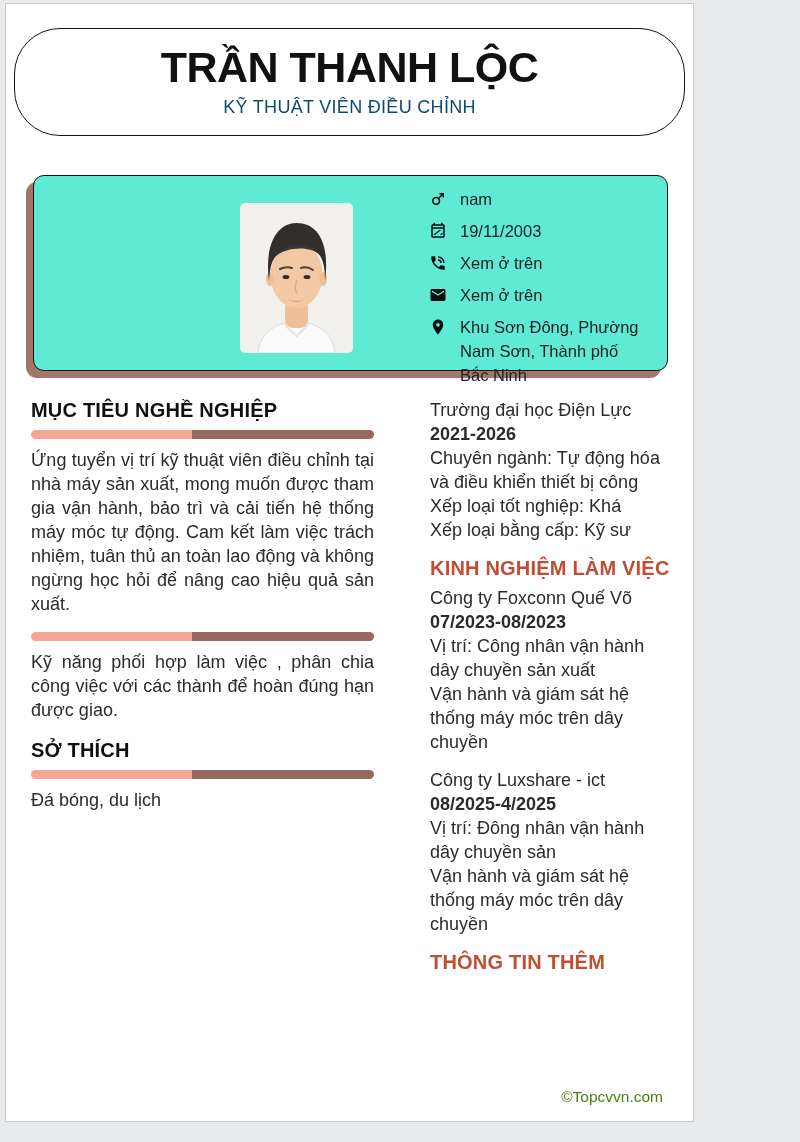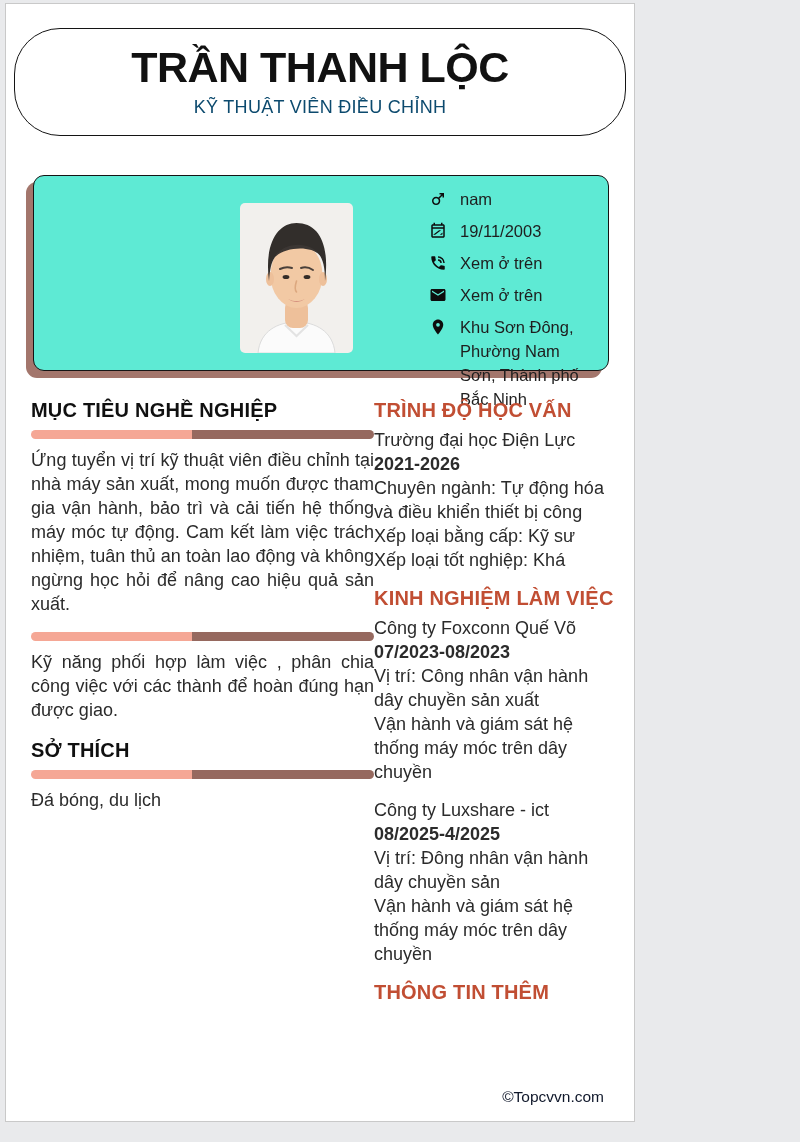--- a/index.html
+++ b/index.html
@@ -6,21 +6,21 @@
   html, body { margin: 0; padding: 0; }
   body {
     width: 800px; height: 1142px;
     background: #e9eaec;
     font-family: "Liberation Sans", "DejaVu Sans", sans-serif;
     color: #2b2b2b;
   }
   .page {
     position: relative;
     margin: 3px 5px 0 5px;
-    width: 630px; height: 1119px;
+    width: 689px; height: 1119px;
     background: #ffffff;
     border: 1px solid #c9c9c9;
     overflow: hidden;
   }
 
   
   .name-box {
     margin: 24px 8px 0 8px;
     border: 1.5px solid #141414;
     border-radius: 46px;
@@ -78,20 +78,21 @@
   .contact-row .c-text {
     font-size: 16.5px;
     line-height: 24px;
     color: #1e1e1e;
   }
 
   
   .columns {
     display: flex;
     margin: 27px 19px 0 25px;
+    gap: 56px;
   }
   .col-left  { flex: none; width: 343px; }
   .col-right { flex: 1; }
 
   .sec-heading {
     margin: 0;
     font-size: 20px;
     line-height: 24px;
     font-weight: bold;
     color: #101010;
@@ -125,21 +126,21 @@
   .col-right .sec-heading { margin-bottom: 6px; }
   .job { margin-top: 0; }
   .job + .job { margin-top: 14px; }
 
   
   .footer {
     position: absolute;
     right: 30px;
     bottom: 15px;
     font-size: 15.5px;
-    color: #0f172a;
+    color: #4d7c0f;
   }
 </style>
 </head>
 <body>
 
 <div class="page">
 
   <div class="name-box">
     <h1>TRẦN THANH LỘC</h1>
     <div class="job-title">KỸ THUẬT VIÊN ĐIỀU CHỈNH</div>
@@ -247,26 +248,25 @@
           <div class="seg-b"></div>
         </div>
         <p class="body-text">Đá bóng, du lịch</p>
       </div>
 
     </div>
 
     <div class="col-right">
 
       <div class="r-section">
-        <h2 class="sec-heading red">TRÌNH ĐỘ HỌC VẤN</h2>
         <p class="body-text">Trường đại học Điện Lực</p>
         <p class="body-text bold">2021-2026</p>
         <p class="body-text">Chuyên ngành: Tự động hóa và điều khiển thiết bị công</p>
+        <p class="body-text">Xếp loại tốt nghiệp: Khá</p>
         <p class="body-text">Xếp loại bằng cấp: Kỹ sư</p>
-        <p class="body-text">Xếp loại tốt nghiệp: Khá</p>
       </div>
 
       <div class="r-section">
         <h2 class="sec-heading red">KINH NGHIỆM LÀM VIỆC</h2>
 
         <div class="job">
           <p class="body-text">Công ty Foxconn Quế Võ</p>
           <p class="body-text bold">07/2023-08/2023</p>
           <p class="body-text">Vị trí: Công nhân vận hành dây chuyền sản xuất</p>
           <p class="body-text">Vận hành và giám sát hệ thống máy móc trên dây chuyền</p>

